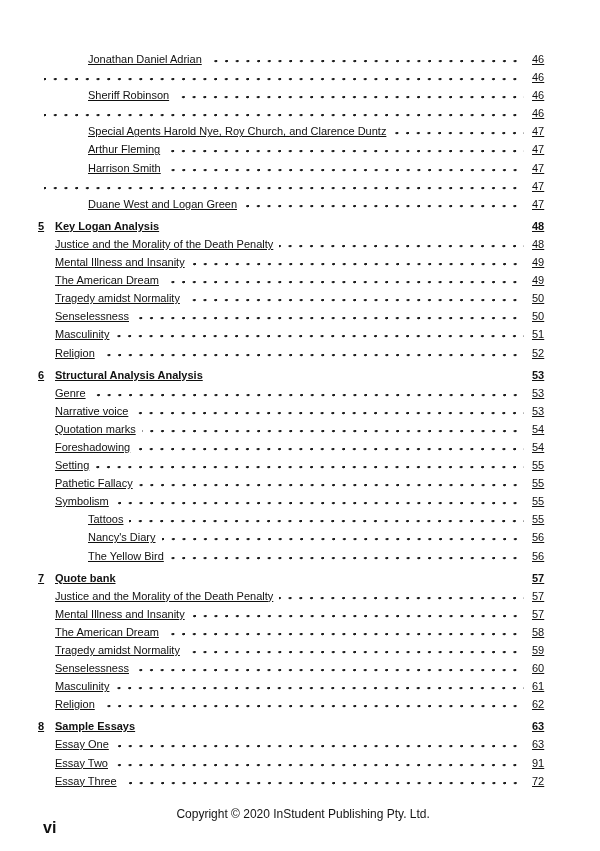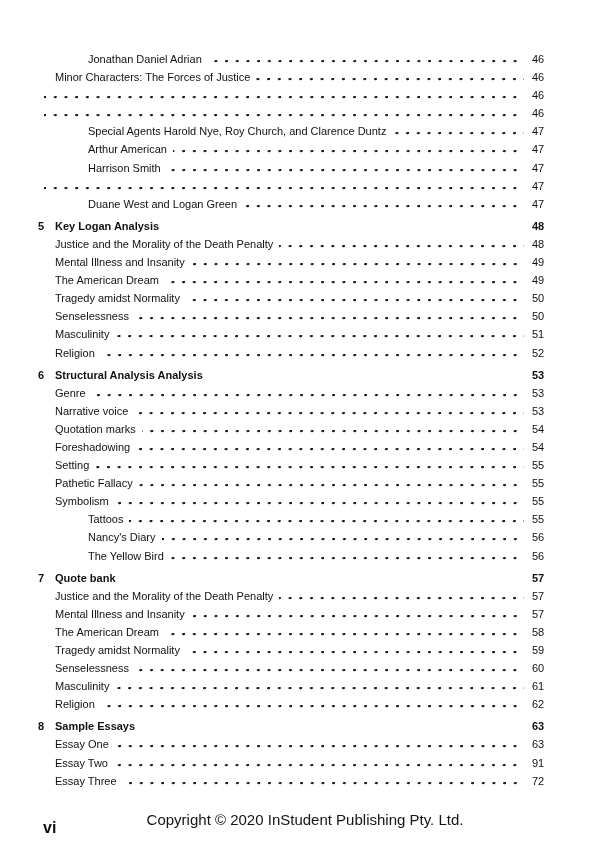--- a/index.html
+++ b/index.html
@@ -11,20 +11,21 @@
     height: 851px;
     position: relative;
     background: #ffffff;
     font-family: "Liberation Sans", "DejaVu Sans", sans-serif;
     color: #111111;
     overflow: hidden;
   }
   .page-sheet {
     position: absolute;
     inset: 0;
+    text-decoration: underline;
   }
   .toc {
     padding: 50px 47px 0 38px;
   }
   .row {
     display: flex;
     align-items: baseline;
     line-height: 18.1px;
     font-size: 11px;
     white-space: nowrap;
@@ -71,58 +72,58 @@
   .folio {
     position: absolute;
     left: 5px;
     bottom: 0;
     font-weight: bold;
     font-size: 16px;
   }
   .copyright {
     position: absolute;
     left: 50%;
-    bottom: 9px;
+    bottom: 16px;
     transform: translateX(-47%);
-    font-size: 15px;
+    font-size: 12px;
     color: #151515;
     white-space: nowrap;
   }
 </style>
 </head>
 <body>
 
 <div class="page-sheet">
 
   <div class="toc" id="toc-list">
       <div class="row lvl2">
         <span class="label">Jonathan Daniel Adrian</span>
         <span class="leader"></span>
         <span class="page-num">46</span>
       </div>
       <div class="row lvl1">
-        <span class="label">Minor Characters: The Forces of Justice</span>
         <span class="leader"></span>
         <span class="page-num">46</span>
       </div>
       <div class="row lvl2">
+        <span class="label">Sheriff Robinson</span>
         <span class="leader"></span>
         <span class="page-num">46</span>
       </div>
       <div class="row lvl2">
         <span class="leader"></span>
         <span class="page-num">46</span>
       </div>
       <div class="row lvl2">
         <span class="label">Special Agents Harold Nye, Roy Church, and Clarence Duntz</span>
         <span class="leader"></span>
         <span class="page-num">47</span>
       </div>
       <div class="row lvl2">
-        <span class="label">Arthur American</span>
+        <span class="label">Arthur Fleming</span>
         <span class="leader"></span>
         <span class="page-num">47</span>
       </div>
       <div class="row lvl2">
         <span class="label">Harrison Smith</span>
         <span class="leader"></span>
         <span class="page-num">47</span>
       </div>
       <div class="row lvl2">
         <span class="leader"></span>

